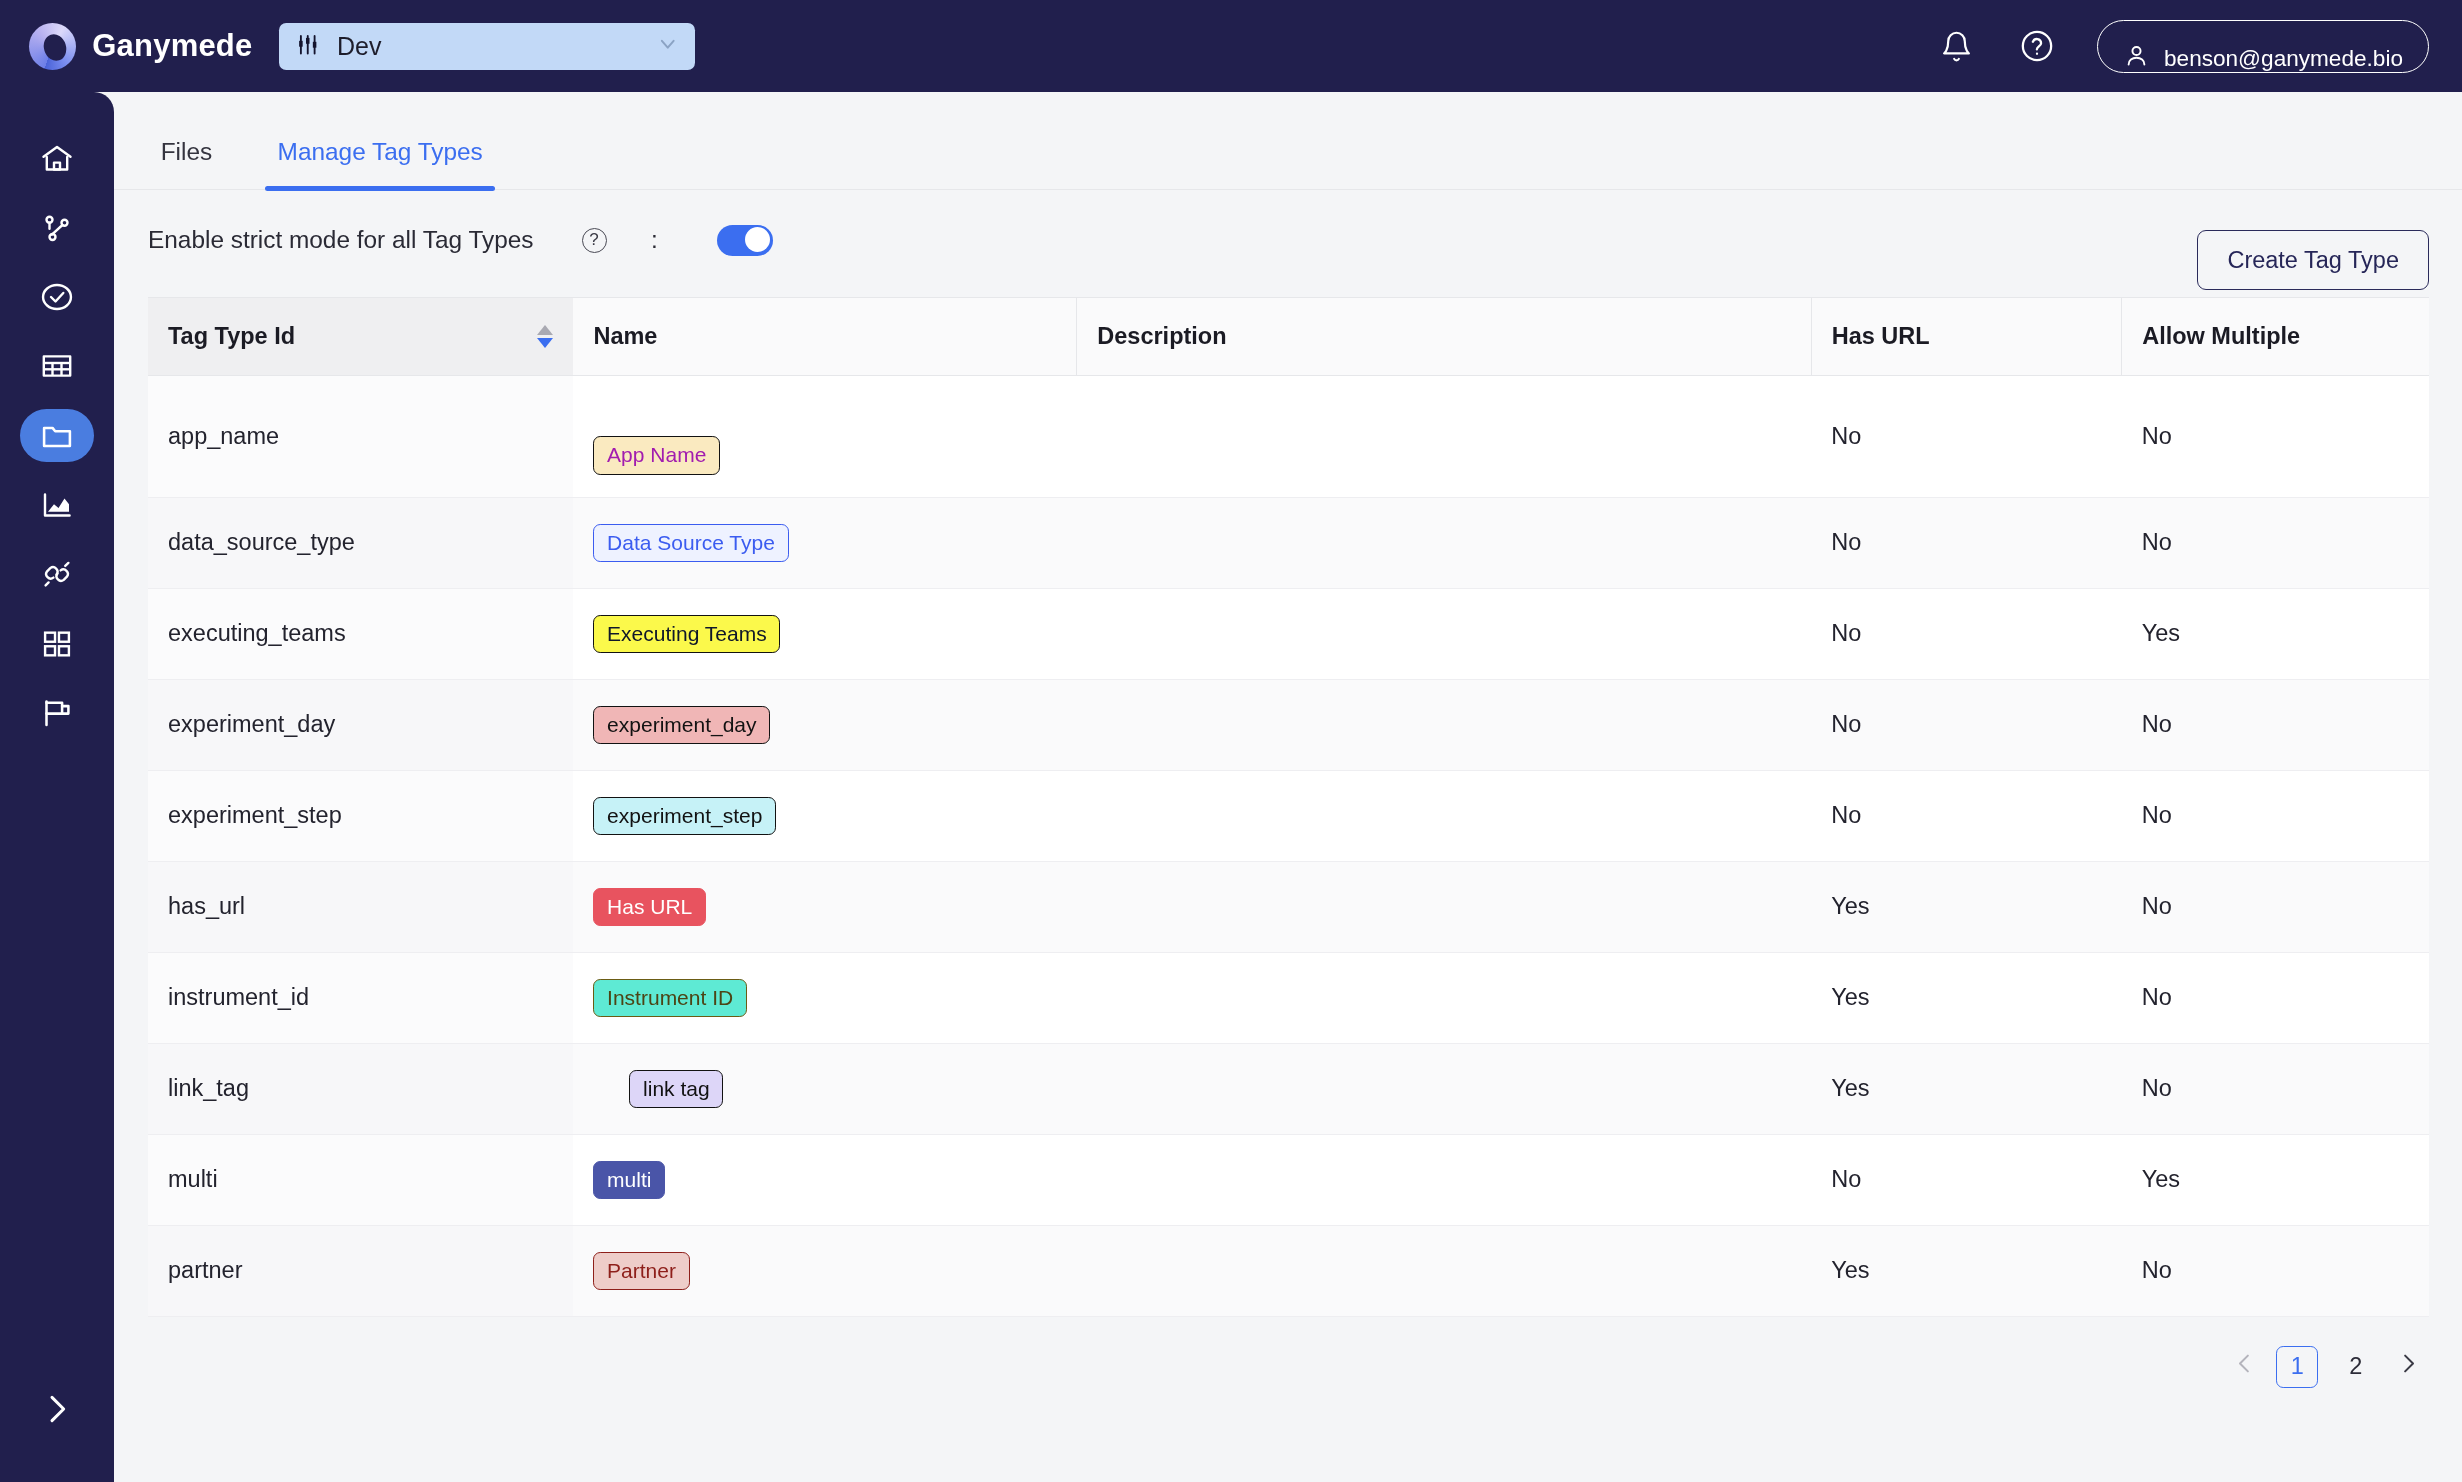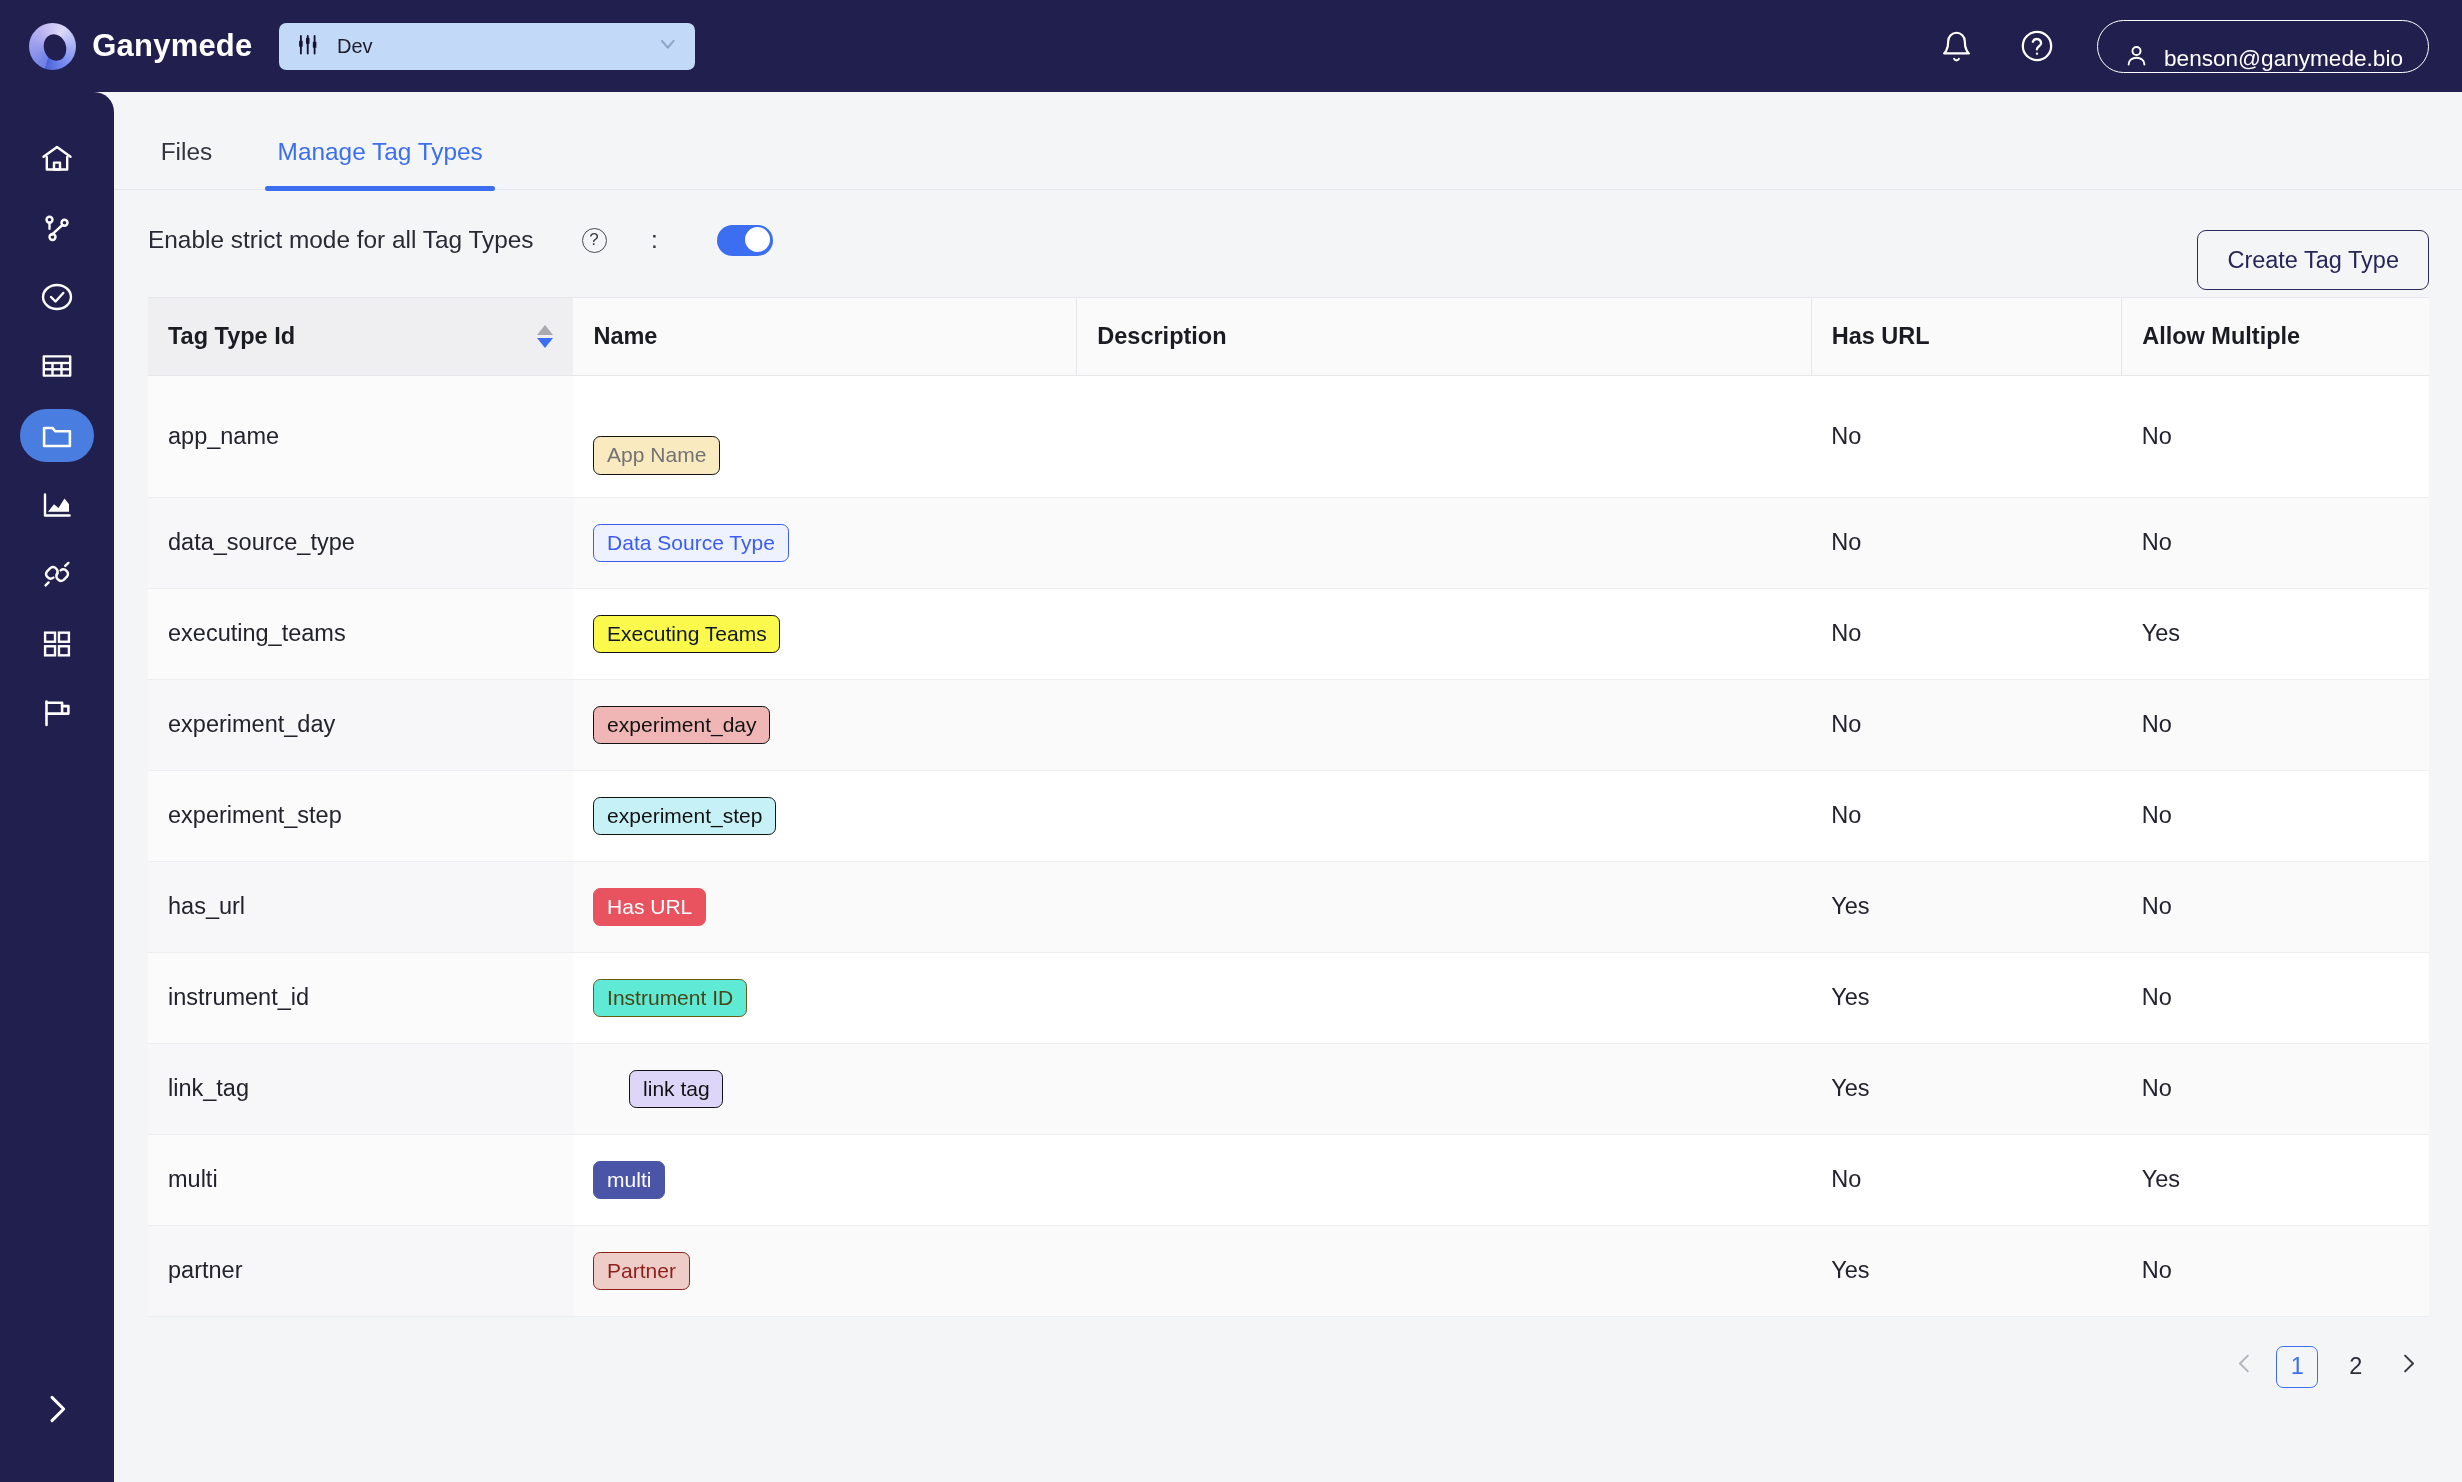--- a/index.html
+++ b/index.html
@@ -34,21 +34,21 @@
   }
 
   .env-select {
     margin-left: 27px;
     width: 416px; height: 47px;
     background: #c2d9f7; border-radius: 7.2px;
     display: flex; align-items: center; padding: 0 16.3px;
     cursor: pointer;
   }
   .env-icon { width: 25px; color: #14142e; font-size: 21px; line-height: 1; }
-  .env-value { font-size: 20px; color: #1d1d2b; margin-left: 16.3px; flex: 1; }
+  .env-value { font-size: 25px; color: #1d1d2b; margin-left: 16.3px; flex: 1; }
   .env-caret { color: #8ba3c4; font-size: 20px; }
 
   .topbar-right {
     margin-left: auto; margin-right: 33px;
     display: flex; align-items: center; gap: 40px;
   }
   .icon-btn {
     width: 40px; height: 40px;
     display: flex; align-items: center; justify-content: center;
     cursor: pointer;
@@ -359,21 +359,21 @@
           </th>
           <th class="col-name">Name</th>
           <th class="col-desc divider">Description</th>
           <th class="col-url divider">Has URL</th>
           <th class="col-multi divider">Allow Multiple</th>
         </tr>
       </thead>
       <tbody id="table-body">
           <tr>
             <td class="col-id idcol">app_name</td>
-            <td class="col-name"><span class="badge" style="background: rgb(250, 234, 192); border: 1.8px solid rgb(18, 18, 18); color: #737373; margin-top: 38px;">App Name</span></td>
+            <td class="col-name"><span class="badge" style="background: rgb(250, 234, 192); border: 1.8px solid rgb(18, 18, 18); color: #a21caf; margin-top: 38px;">App Name</span></td>
             <td class="col-desc"></td>
             <td class="col-url">No</td>
             <td class="col-multi">No</td>
           </tr>
           <tr>
             <td class="col-id idcol">data_source_type</td>
             <td class="col-name"><span class="badge" style="background: rgb(238, 242, 255); border: 1.8px solid rgb(59, 92, 240); color: rgb(59, 92, 240);">Data Source Type</span></td>
             <td class="col-desc"></td>
             <td class="col-url">No</td>
             <td class="col-multi">No</td>

